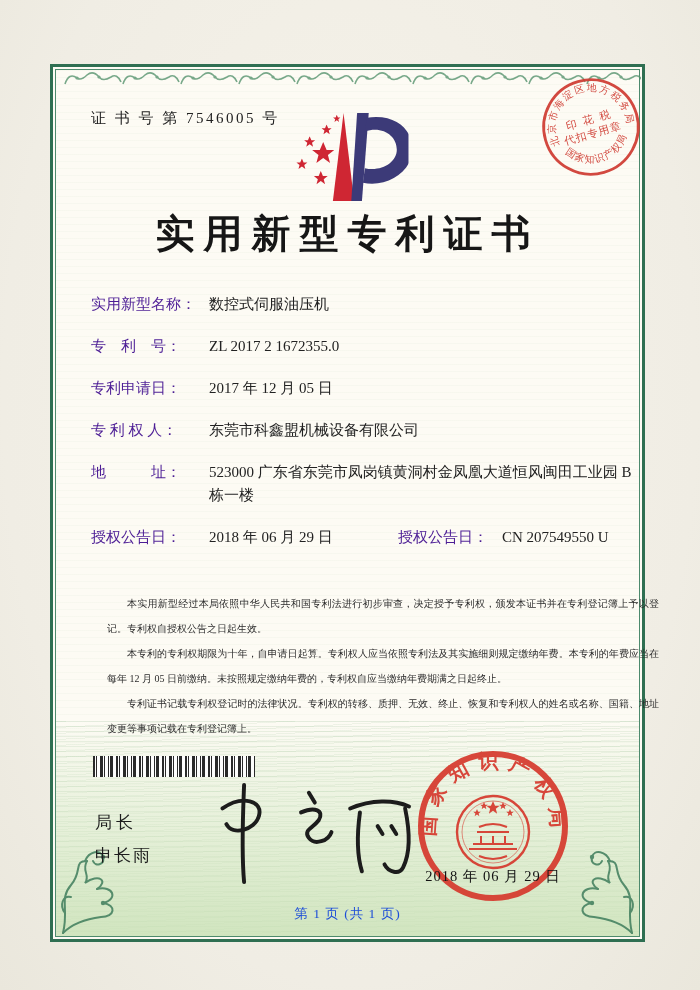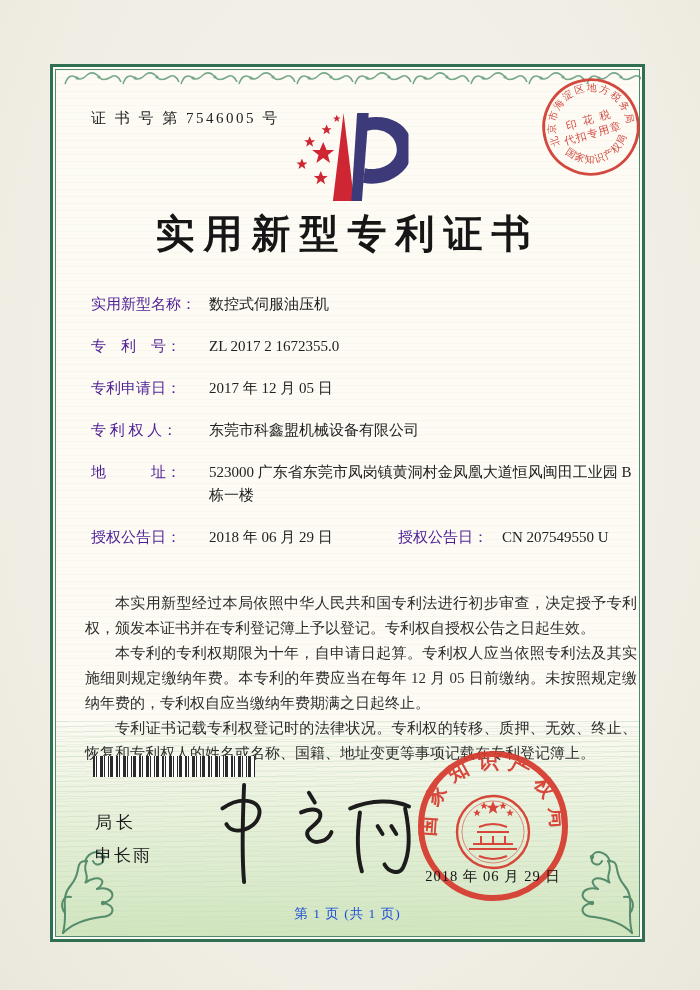--- a/index.html
+++ b/index.html
@@ -62,22 +62,22 @@
   .field-row{display:flex;align-items:flex-start;margin-bottom:19px;line-height:23px;}
   .field-label{flex:0 0 110px;white-space:nowrap;color:#4c1d95;}
   .field-value{color:#222;margin-left:8px;}
   .field-value.wrap{width:432px;}
   .grant-row{display:flex;margin-bottom:0;}
   .grant-left{flex:0 0 307px;display:flex;}
   .grant-right{display:flex;}
   .grant-right .field-label{flex:0 0 96px;}
 
   .paragraphs{
-    position:absolute;top:524px;left:32px;width:552px;
-    font-size:15px;line-height:25px;text-align:justify;color:#2d2d2d;
+    position:absolute;top:524px;left:54px;width:552px;
+    font-size:10px;line-height:25px;text-align:justify;color:#2d2d2d;
   }
   .paragraphs p{text-indent:2em;}
 
   .barcode{
     position:absolute;top:689px;left:40px;width:162px;height:21px;
     background:repeating-linear-gradient(90deg,
       #2a2a2a 0 2px, #fdfdfd 2px 3px,
       #2a2a2a 3px 4px, #fdfdfd 4px 7px,
       #2a2a2a 7px 10px, #fdfdfd 10px 11px,
       #2a2a2a 11px 12px, #fdfdfd 12px 15px,

